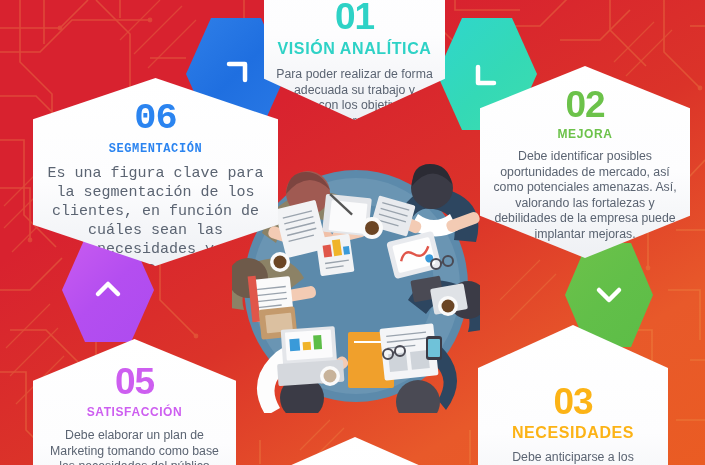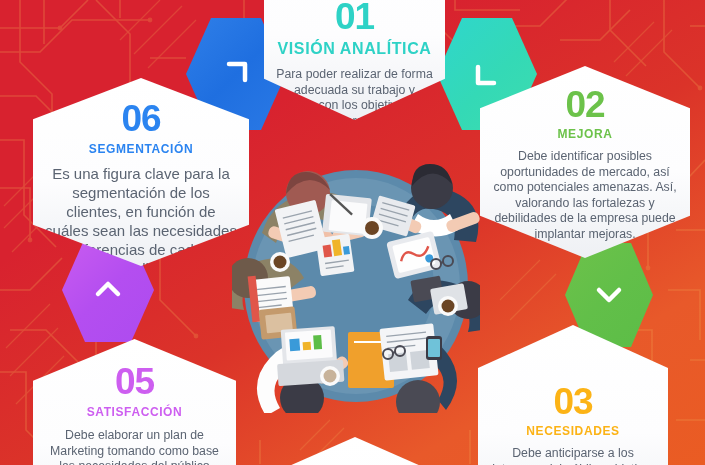--- a/index.html
+++ b/index.html
@@ -38,21 +38,21 @@
      clip-path:polygon(50% 0%,100% 22%,100% 78%,50% 100%,0% 78%,0% 22%);
      box-sizing:border-box;
      text-align:center;
      filter:drop-shadow(0 3px 7px rgba(90,10,10,.30));
   }
   .card .num{font-weight:bold;line-height:1;letter-spacing:-1px;}
   .card .ttl{font-weight:bold;letter-spacing:.6px;}
   .card .body{color:#5b6472;line-height:1.27;}
 
   
-  .c06{left:33px;top:78px;width:216px;height:188px;padding:22px 12px 0;}
+  .c06{left:33px;top:78px;width:245px;height:188px;padding:22px 12px 0;font-family:Liberation Mono, monospace;}
   .c06 .num{font-size:37px;color:#2b84f0;}
   .c06 .ttl{font-size:12px;color:#2b84f0;margin-top:5px;}
   .c06 .body{font-size:15px;margin-top:8px;}
 
   
   .c01{left:264px;top:-68px;width:181px;height:188px;padding:66px 10px 0;}
   .c01 .num{font-size:37px;color:#2ed2c6;}
   .c01 .ttl{font-size:16px;color:#2ed2c6;margin-top:5px;}
   .c01 .body{font-size:12.3px;margin-top:9px;}
 
@@ -64,21 +64,21 @@
 
   
   .c05{left:33px;top:339px;width:203px;height:190px;padding:24px 12px 0;}
   .c05 .num{font-size:37px;color:#cd5ef0;}
   .c05 .ttl{font-size:12px;color:#cd5ef0;margin-top:5px;}
   .c05 .body{font-size:12.3px;margin-top:9px;}
 
   
   .c03{left:478px;top:325px;width:190px;height:196px;padding:24px 8px 0;}
   .c03 .num{font-size:37px;color:#fcb316;margin-top:34px;}
-  .c03 .ttl{font-size:12px;color:#fcb316;margin-top:4px;}
+  .c03 .ttl{font-size:16px;color:#fcb316;margin-top:4px;}
   .c03 .body{font-size:12.3px;margin-top:8px;}
 
   
   .c04{left:265px;top:437px;width:180px;height:180px;}
 </style>
 </head>
 <body>
 
 <div id="stage">
 

